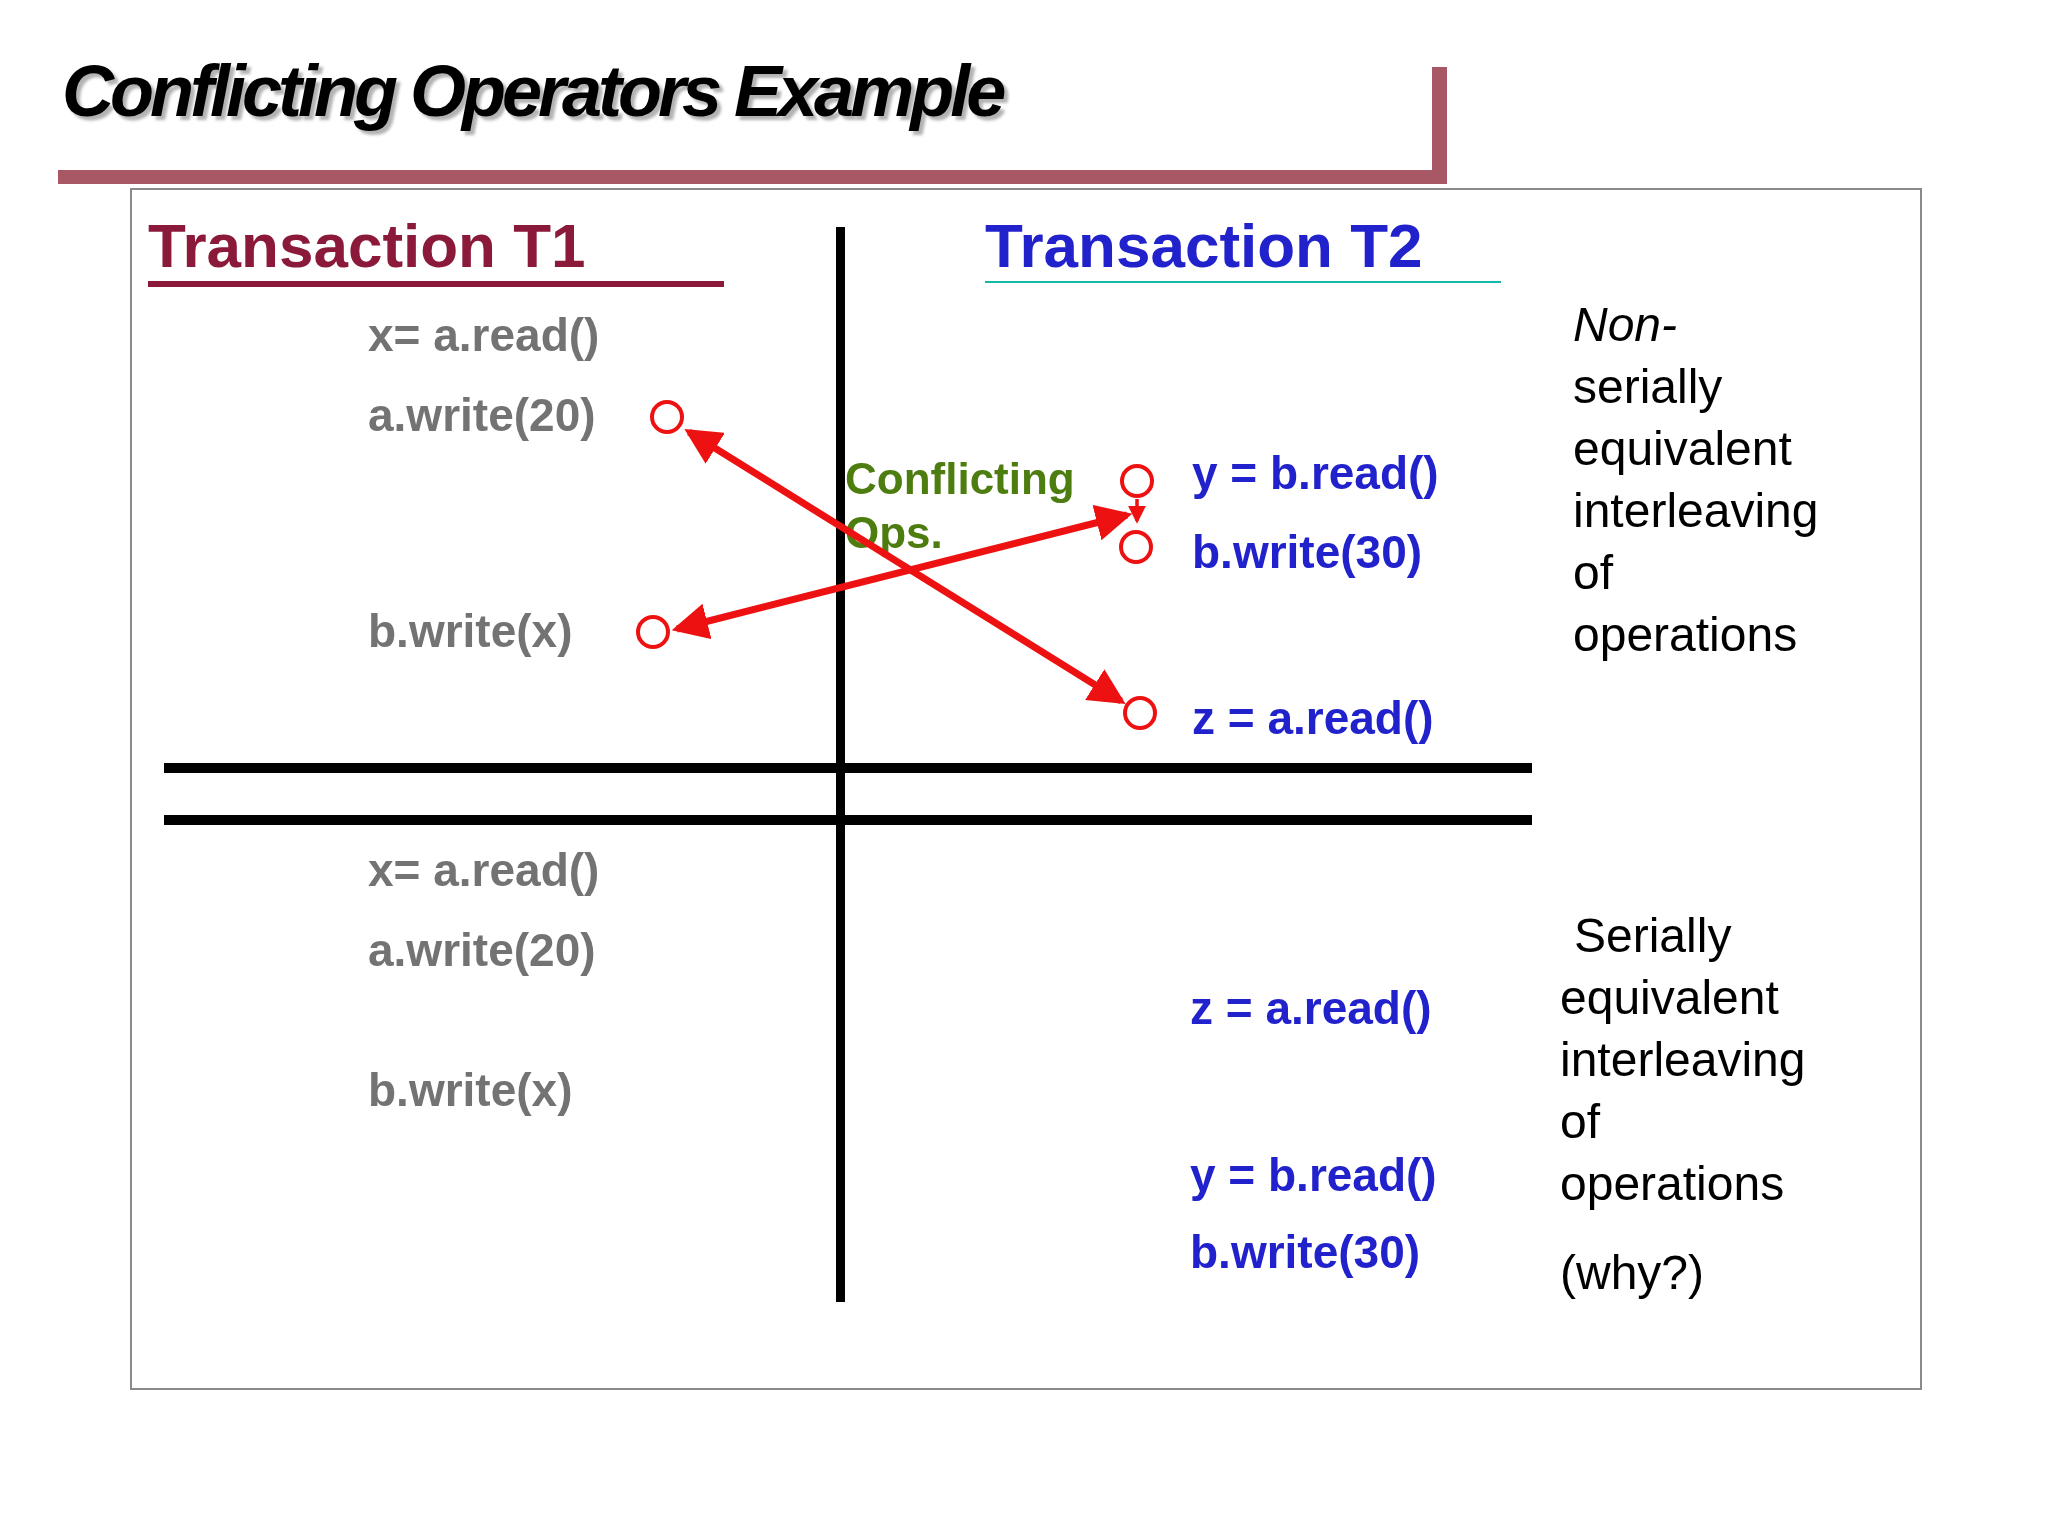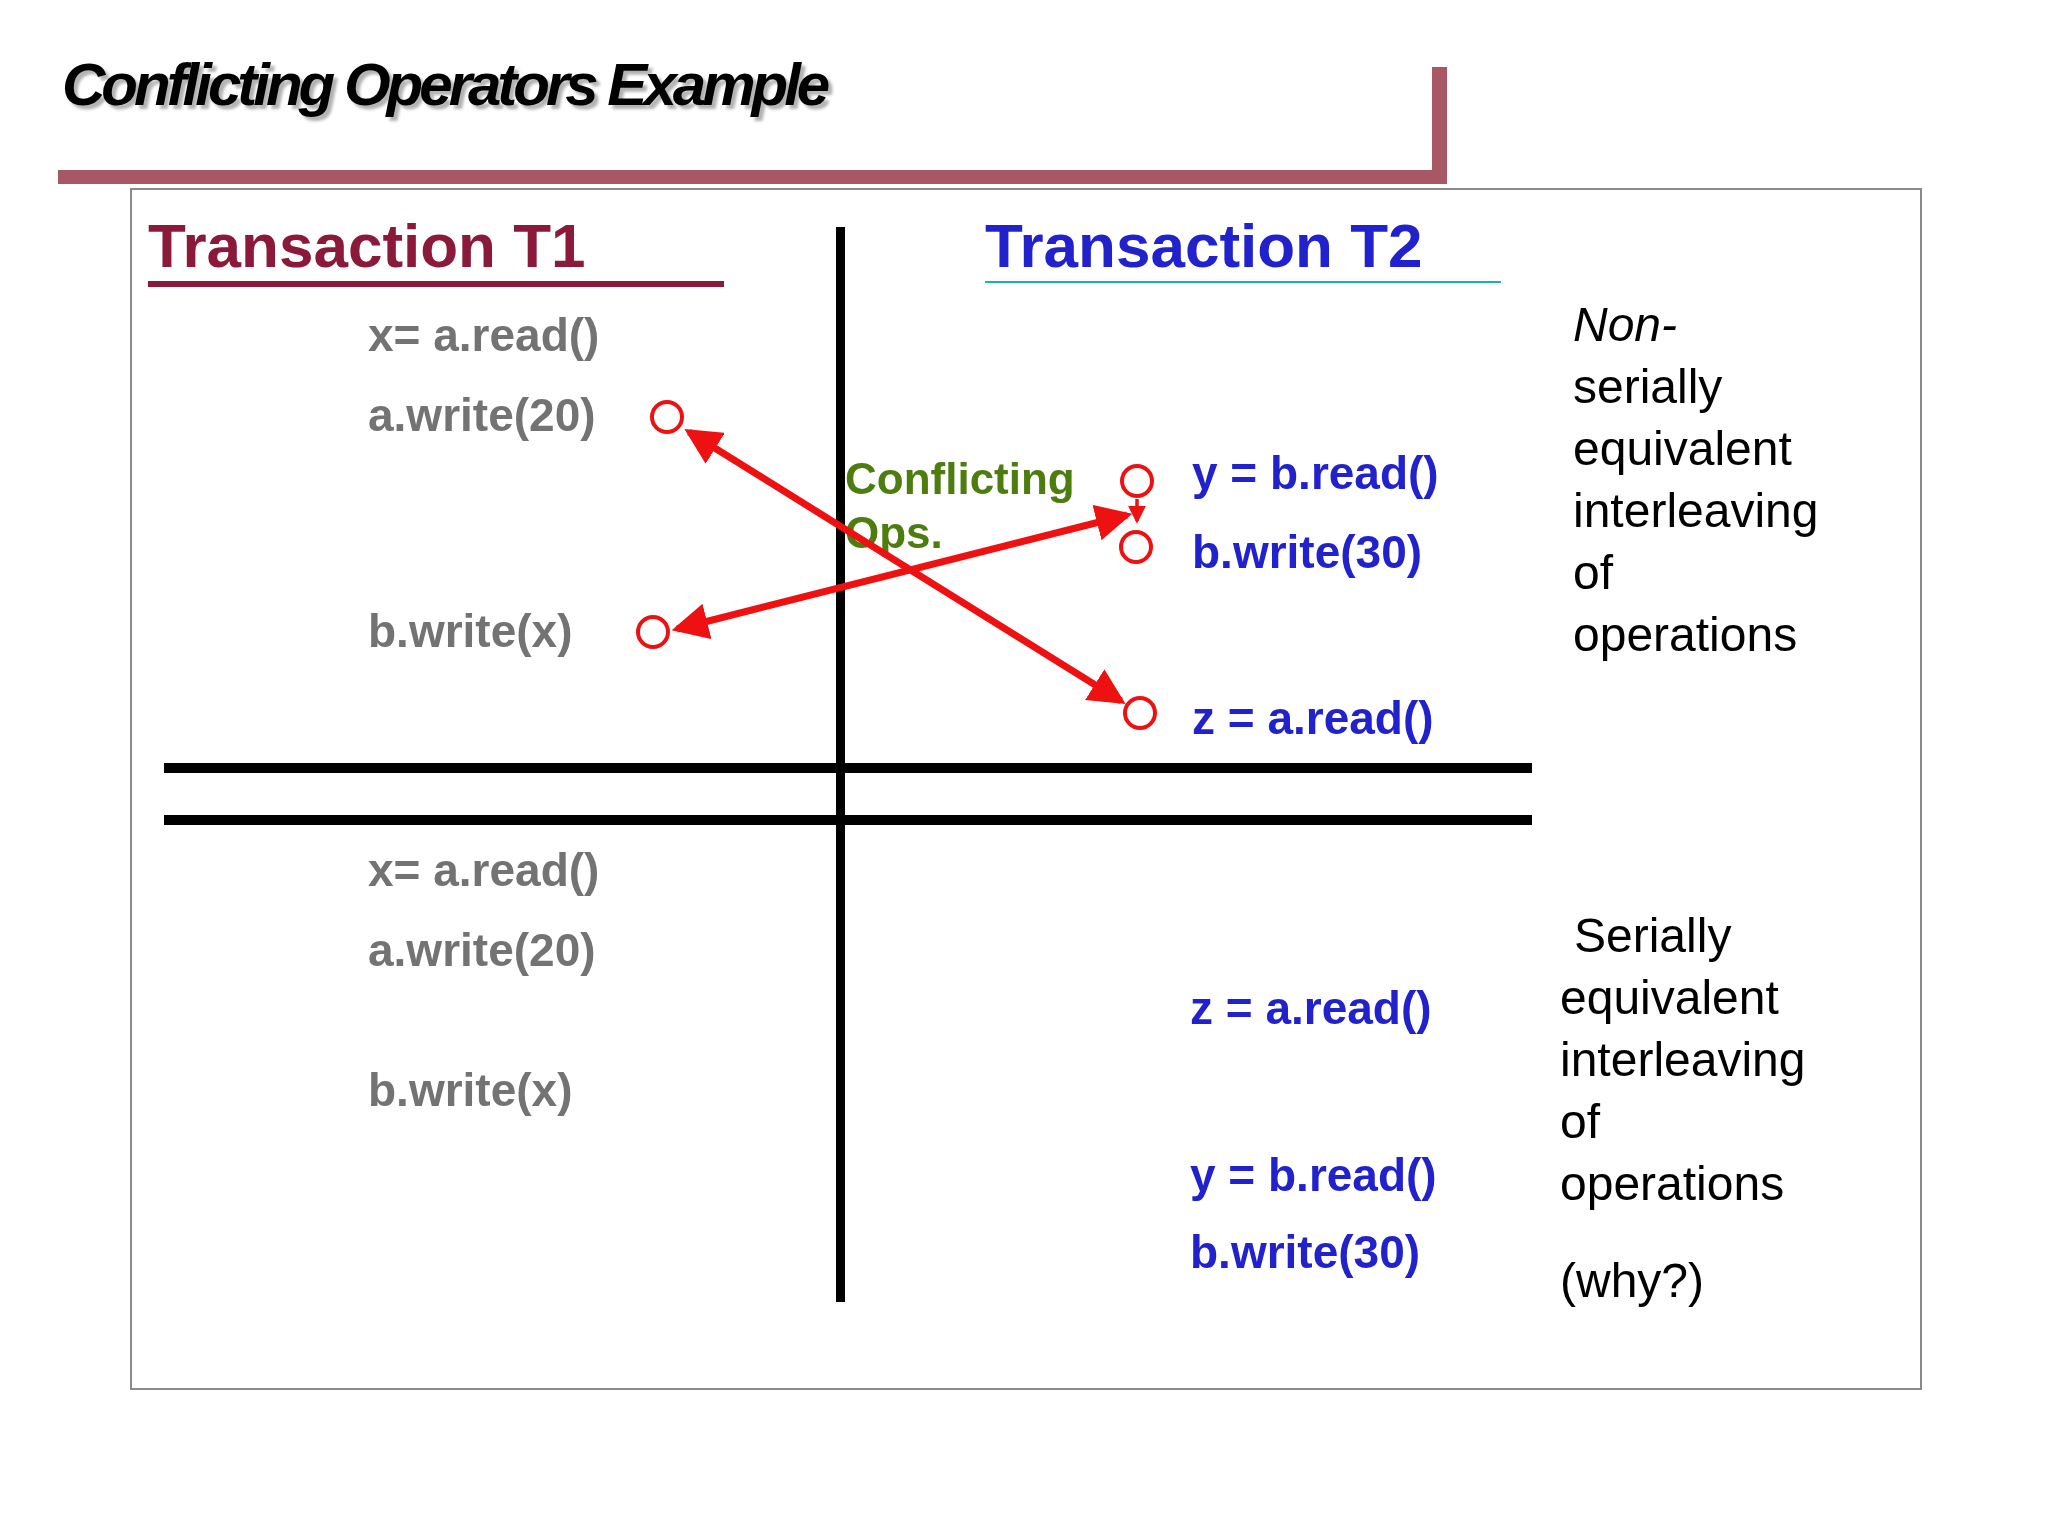--- a/index.html
+++ b/index.html
@@ -5,21 +5,21 @@
   html,body{margin:0;padding:0;background:#ffffff;}
   body{
     width:2048px;height:1536px;position:relative;overflow:hidden;
     font-family:"Liberation Sans", sans-serif;
   }
   .abs{position:absolute;}
 
   
   .slide-title{
     left:62px;top:50px;
-    font-size:60px;font-weight:bold;font-style:italic;color:#000;
+    font-size:72px;font-weight:bold;font-style:italic;color:#000;
     letter-spacing:-4px;white-space:nowrap;
     text-shadow:4px 4px 3px rgba(0,0,0,0.30);
   }
   .title-rule-h{left:58px;top:170px;width:1389px;height:14px;background:#A75864;}
   .title-rule-v{left:1432px;top:67px;width:15px;height:117px;background:#A75864;}
 
   
   .frame{
     left:130px;top:188px;width:1792px;height:1202px;
     border:2px solid #8a8a8a;background:#fff;box-sizing:border-box;
@@ -48,21 +48,21 @@
     left:845px;top:452px;color:#4d7c0f;
     font-size:44px;font-weight:bold;line-height:54px;white-space:nowrap;
   }
 
   
   .note{color:#000;font-size:48px;line-height:62px;white-space:nowrap;}
   .note-upper{left:1573px;top:294px;}
   .note-lower{left:1560px;top:905px;}
   .note .first-italic{font-style:italic;}
   .note .indent{margin-left:14px;}
-  .why{left:1560px;top:1245px;color:#000;font-size:48px;white-space:nowrap;margin-top:8px;}
+  .why{left:1560px;top:1245px;color:#000;font-size:48px;white-space:nowrap;}
 
   
   .cmark{
     width:26px;height:26px;border:4px solid #EE1111;border-radius:50%;
     background:transparent;
   }
 
   svg.arrows{left:0;top:0;pointer-events:none;}
 </style>
 </head>

